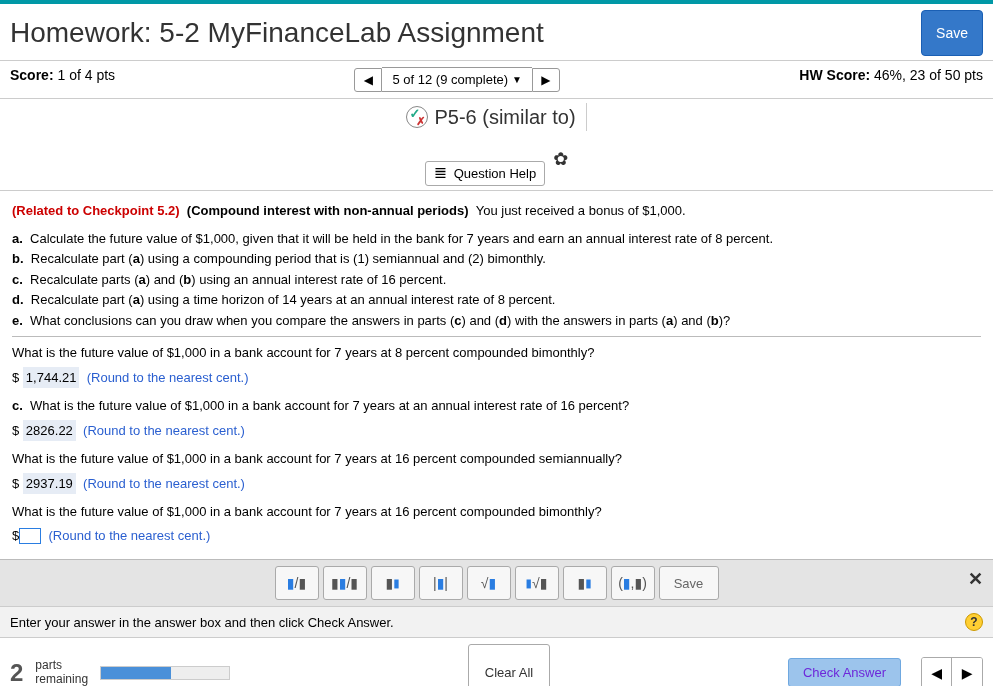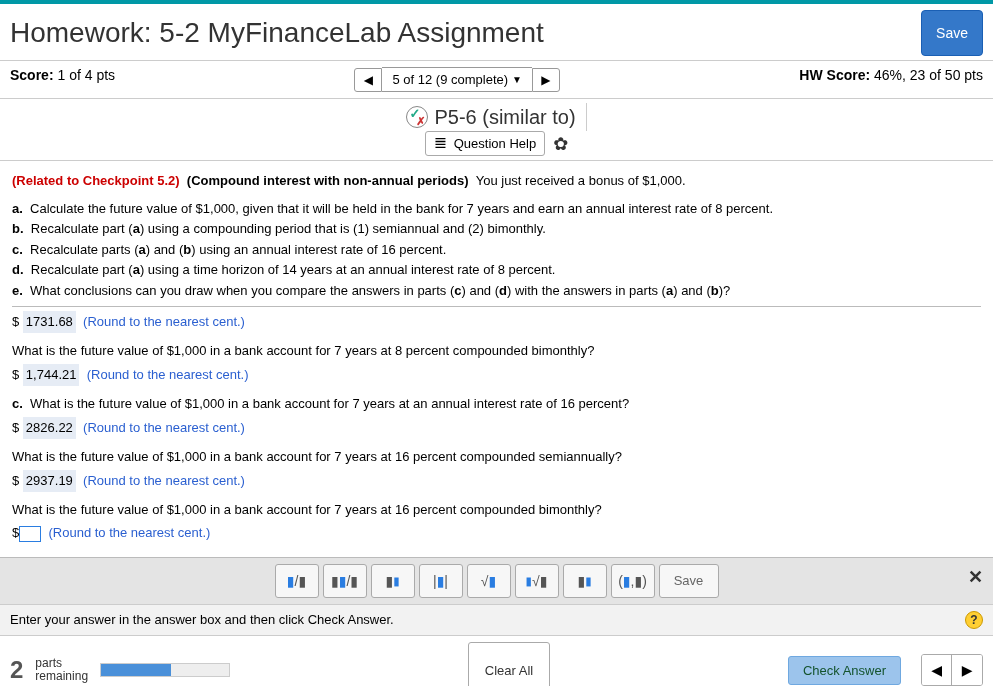--- a/index.html
+++ b/index.html
@@ -19,21 +19,21 @@
 .navmid { border-top: 1px solid #999; border-bottom: 1px solid #999; padding: 4px 10px; font-size: 13px; display: flex; align-items: center; gap: 4px; }
 .score-right { font-weight: bold; }
 .qbar { display: flex; justify-content: space-between; align-items: center; padding: 4px 10px; border-bottom: 1px solid #ccc; flex-direction: column; }
 .qleft { display: flex; align-items: center; gap: 6px; }
 .checkicon { width: 22px; height: 22px; border: 1px solid #888; border-radius: 50%; display: flex; align-items: center; justify-content: center; font-size: 13px; position: relative; background:#fff; }
 .checkicon::before { content:"✓"; color:#2a8; position:absolute; left:2px; top:-1px; font-weight:bold;}
 .checkicon::after { content:"✗"; color:#c33; position:absolute; right:2px; bottom:-1px; font-size:11px; font-weight:bold;}
 .qtitle { font-size: 20px; color: #333; }
 .qdivider { border-left: 1px solid #ccc; height: 28px; margin-left: 4px; }
 .qright { display: flex; align-items: center; gap: 8px; }
-.qhelp { border: 1px solid #aaa; border-radius: 3px; padding: 4px 8px; font-size: 13px; display: flex; align-items: center; gap: 6px; cursor: pointer; background:#fff; }
+.qhelp { border: 1px solid #aaa; border-radius: 3px; padding: 4px 8px; font-size: 13px; display: flex; align-items: center; gap: 6px; cursor: pointer; background:#fff;margin-top:30px; }
 .listicon { display:inline-block; width:14px; }
 .listicon::before { content:"≣"; font-size:16px; line-height:14px; }
 .gear { font-size: 18px; cursor: pointer; color:#333; }
 .content { padding: 10px 12px 6px 12px; font-size: 13px; line-height: 1.5; }
 .related { color: #c00; font-weight: bold; }
 .boldtitle { font-weight: bold; }
 .qlist { margin: 8px 0 6px 0; }
 .qlist div { margin: 1px 0; }
 .letter { font-weight: bold; }
 .hr1 { border: none; border-top: 1px solid #bbb; margin: 4px 0 2px 0; }
@@ -50,21 +50,21 @@
 .closex { position: absolute; right: 10px; top: 8px; font-size: 18px; font-weight: bold; cursor: pointer; color:#333; }
 .instrrow { background: #f2f2f2; border-top: 1px solid #ccc; padding: 6px 10px; font-size: 13px; display:flex; justify-content:space-between; align-items:center; }
 .helpcircle { width:18px; height:18px; border-radius:50%; background:#ffcf33; border:1px solid #cc9900; color:#333; font-weight:bold; font-size:12px; display:flex; align-items:center; justify-content:center; cursor:pointer; }
 .footer { display: flex; align-items: center; padding: 6px 10px 10px 10px; gap: 12px; border-top:1px solid #ccc; }
 .partsnum { font-size: 24px; font-weight: bold; color:#555; }
 .partstxt { font-size: 12px; line-height: 1.1; color:#333; }
 .progress { width: 130px; height: 14px; background: #eee; border:1px solid #ccc; position: relative; }
 .progress .fill { background: #4a90d9; height: 100%; width: 55%; }
 .spacer { flex: 1; }
 .clearbtn { border:1px solid #aaa; background:#fff; border-radius:3px; padding:20px 16px; cursor:pointer; font-size:13px; color:#333; }
-.checkbtn { border:1px solid #6fa8e0; background:#9cc4ec; color:#14532d; border-radius:3px; padding:6px 14px; cursor:pointer; font-size:13px; }
+.checkbtn { border:1px solid #6fa8e0; background:#9cc4ec; color:#6d28d9; border-radius:3px; padding:6px 14px; cursor:pointer; font-size:13px; }
 .navpair { display:flex; border:1px solid #aaa; border-radius:3px; overflow:hidden; margin-left:8px; }
 .navpair button { width:30px; height:30px; border:none; background:#fff; cursor:pointer; font-size:14px; }
 .navpair button:first-child { border-right:1px solid #aaa; }
 .dd { font-size:10px; }
 </style>
 </head>
 <body>
 
 <div class="topbar"></div>
 
@@ -114,21 +114,20 @@
     &nbsp;<span>You just received a bonus of $1,000.</span>
   </div>
   <div class="qlist">
     <div><span class="letter">a.</span>&nbsp; <span>Calculate the future value of $1,000, given that it will be held in the bank for 7 years and earn an annual interest rate of 8 percent.</span></div>
     <div><span class="letter">b.</span>&nbsp; <span>Recalculate part (<b>a</b>) using a compounding period that is (1) semiannual and (2) bimonthly.</span></div>
     <div><span class="letter">c.</span>&nbsp; <span>Recalculate parts (<b>a</b>) and (<b>b</b>) using an annual interest rate of 16 percent.</span></div>
     <div><span class="letter">d.</span>&nbsp; <span>Recalculate part (<b>a</b>) using a time horizon of 14 years at an annual interest rate of 8 percent.</span></div>
     <div><span class="letter">e.</span>&nbsp; <span>What conclusions can you draw when you compare the answers in parts (<b>c</b>) and (<b>d</b>) with the answers in parts (<b>a</b>) and (<b>b</b>)?</span></div>
   </div>
   <hr class="hr1">
-  <div class="ansline">$ <span class="ansval">1731.68</span>&nbsp; <span class="bluetxt">(Round to the nearest cent.)</span></div>
 
   <div class="qtext">What is the future value of $1,000 in a bank account for 7 years at 8 percent compounded bimonthly?</div>
   <div class="ansline">$ <span class="ansval">1,744.21</span>&nbsp; <span class="bluetxt">(Round to the nearest cent.)</span></div>
 
   <div class="qtext"><span class="letter">c.</span>&nbsp; <span>What is the future value of $1,000 in a bank account for 7 years at an annual interest rate of 16 percent?</span></div>
   <div class="ansline">$ <span class="ansval">2826.22</span>&nbsp; <span class="bluetxt">(Round to the nearest cent.)</span></div>
 
   <div class="qtext">What is the future value of $1,000 in a bank account for 7 years at 16 percent compounded semiannually?</div>
   <div class="ansline">$ <span class="ansval">2937.19</span>&nbsp; <span class="bluetxt">(Round to the nearest cent.)</span></div>
 

